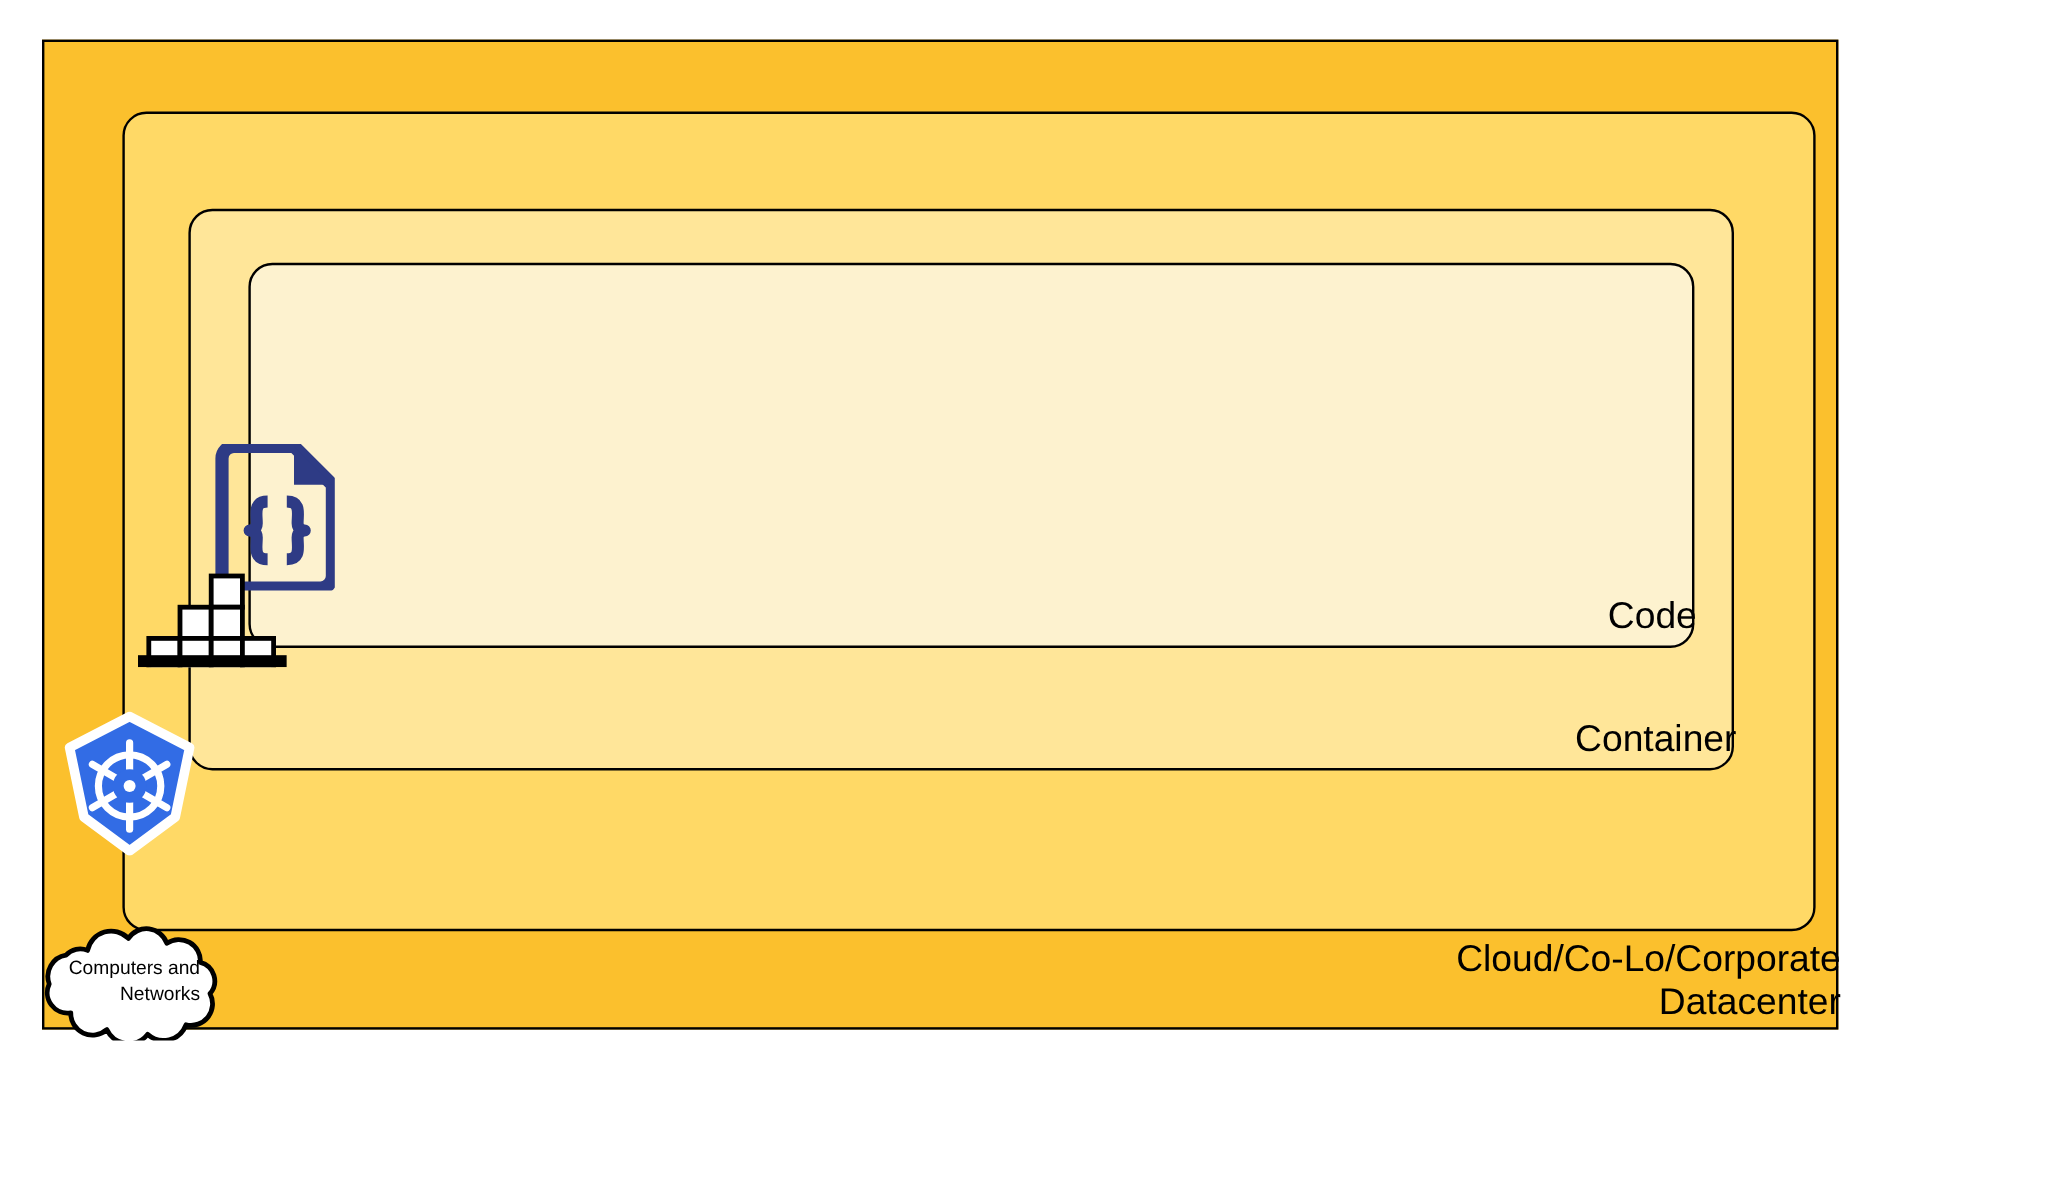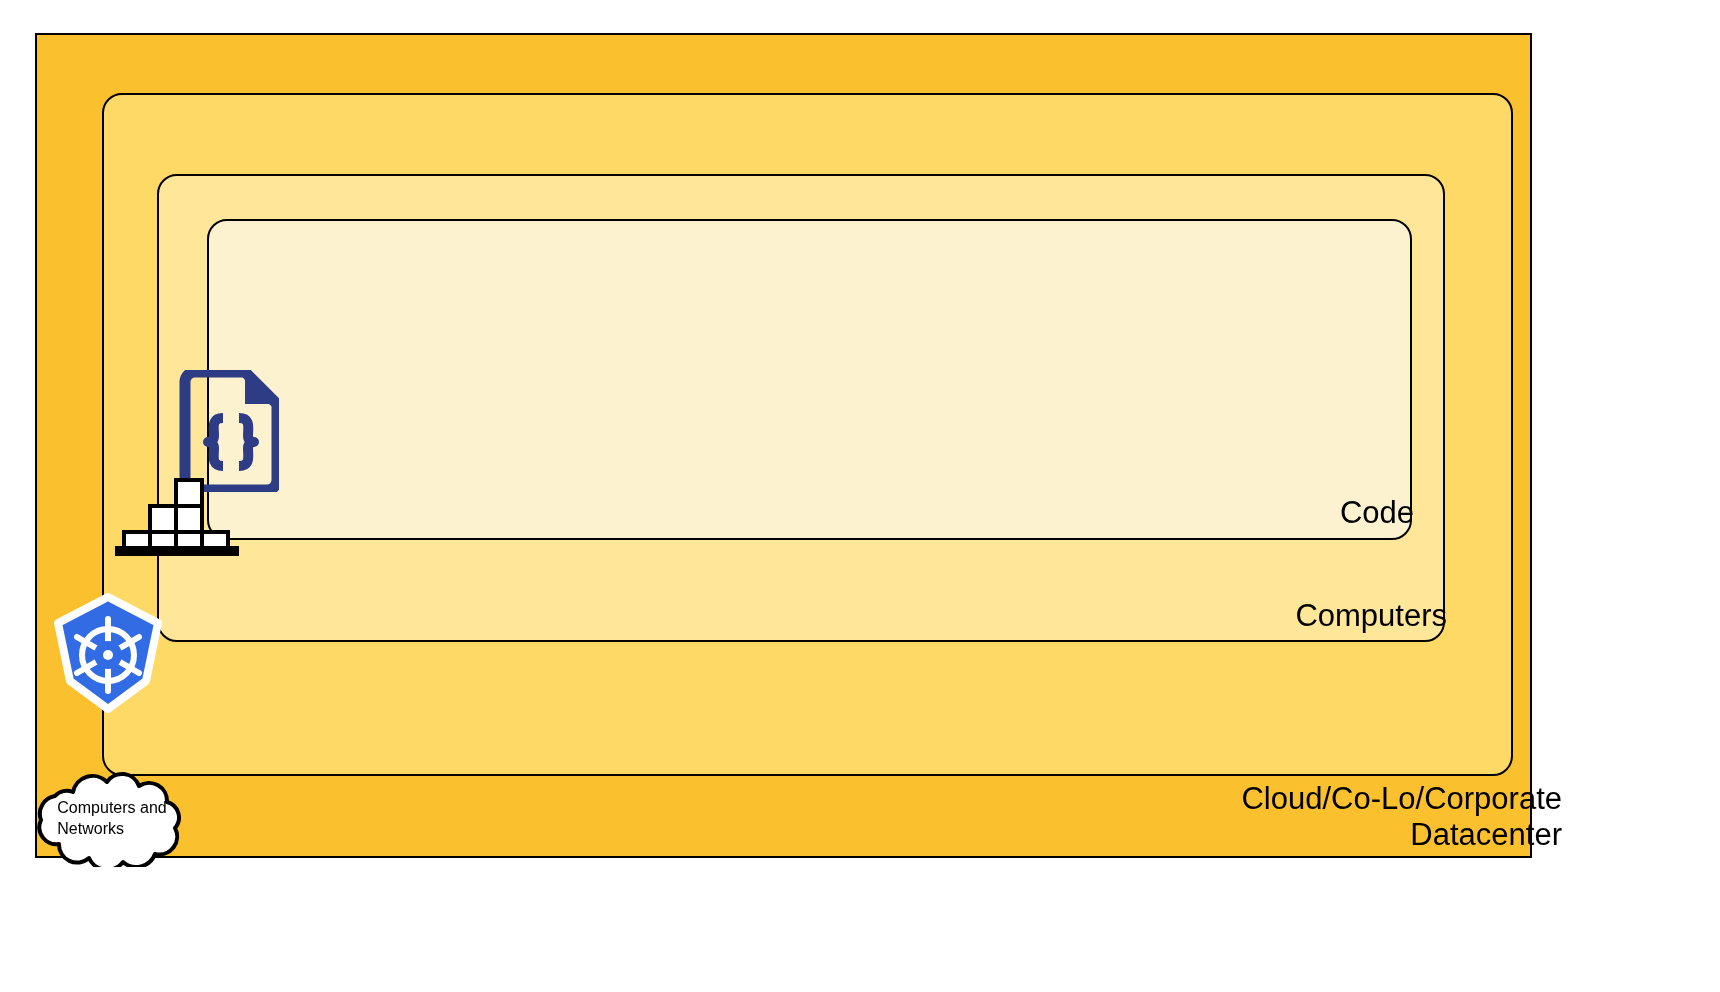--- a/index.html
+++ b/index.html
@@ -92,21 +92,20 @@
   .label-cluster {
     left: 0;
     width: 1411px;
     bottom: 8px;
   }
 
   .label-datacenter {
     left: 0;
     width: 1497px;
     bottom: 4px;
-    padding-left: 28px;
   }
 
   
   .icon {
     position: absolute;
   }
 
   .icon-json {
     left: 175px;
     top: 370px;
@@ -139,21 +138,21 @@
   .cloud-text {
     position: absolute;
     left: 27px;
     top: 770px;
     width: 170px;
     height: 97px;
     display: flex;
     flex-direction: column;
     align-items: center;
     justify-content: center;
-    text-align: left;
+    text-align: right;
     font-size: 16px;
     line-height: 1.3;
     color: #000000;
     white-space: pre-line;
     pointer-events: none;
     font-family: "Liberation Sans", sans-serif;
   }
 </style>
 </head>
 <body>
@@ -163,21 +162,21 @@
   <div class="layer layer-datacenter">
 
     <div class="layer-label label-datacenter">Cloud/Co-Lo/Corporate
 Datacenter</div>
 
     <div class="layer layer-cluster">
 
 
       <div class="layer layer-container">
 
-        <div class="layer-label label-container">Computers</div>
+        <div class="layer-label label-container">Container</div>
 
         <div class="layer layer-code">
           <div class="layer-label label-code">Code</div>
         </div>
 
       </div>
     </div>
   </div>
 
   <div class="icon icon-json">

